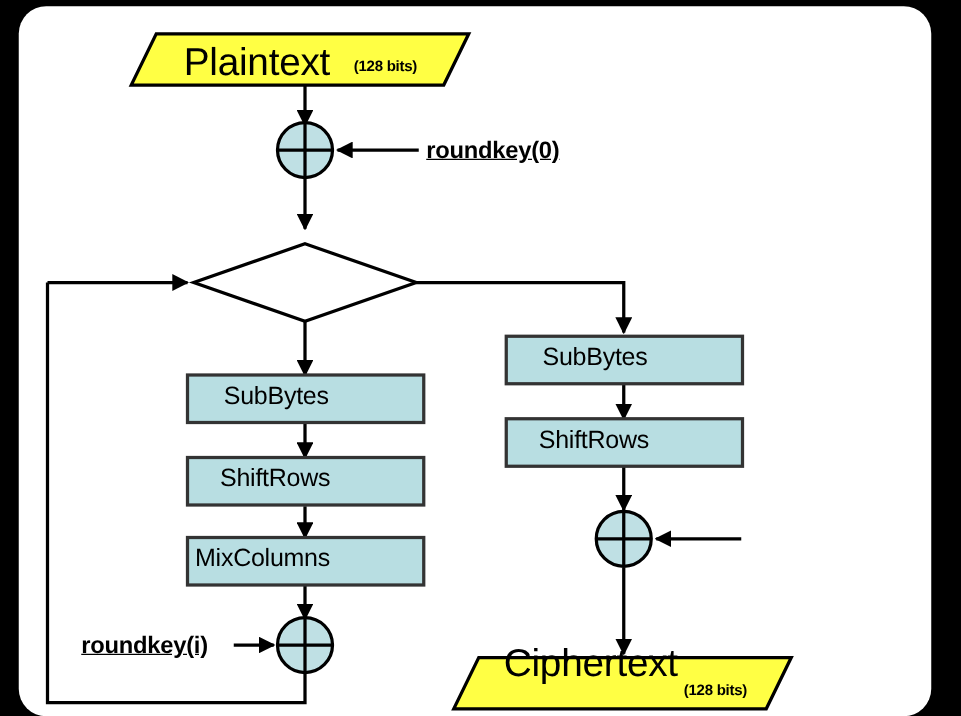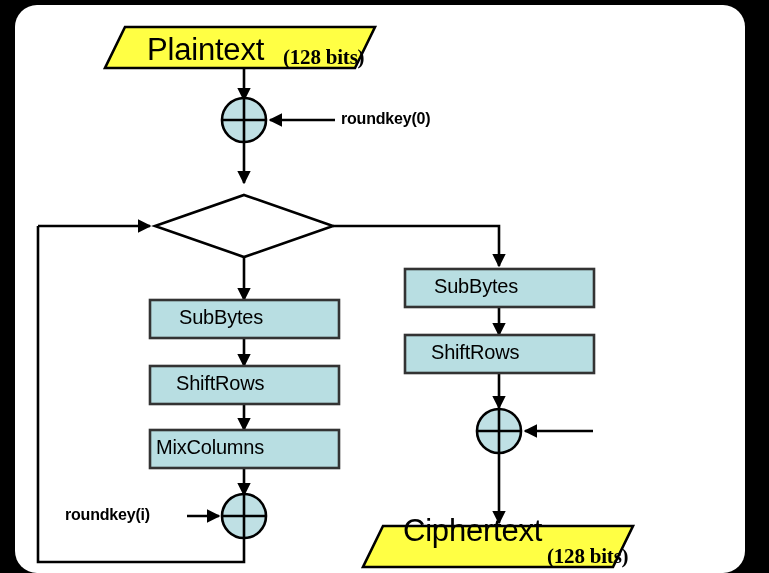--- a/index.html
+++ b/index.html
@@ -39,37 +39,37 @@
     white-space: nowrap;
     color: #000000;
     line-height: 1;
     user-select: none;
   }
   .io-label {
     font-size: 31px;
     letter-spacing: -0.2px;
   }
   .io-sub {
-    font-size: 21px;
+    font-size: 12px;
     font-weight: bold;
     letter-spacing: -0.2px;
-    font-family: Liberation Serif, serif;
   }
   .proc-label {
     font-size: 20px;
     letter-spacing: -0.2px;
   }
   .diamond-label {
     font-size: 22px;
     letter-spacing: -0.3px;
   }
   .key-label {
-    font-size: 16px;
+    font-size: 19px;
     font-weight: bold;
     letter-spacing: -0.2px;
+    text-decoration: underline;
   }
 </style>
 </head>
 <body>
 
 <div id="page">
   <div id="canvas">
 
     <svg id="diagram-svg" width="730" height="568" viewBox="0 0 730 568">
       <defs>

